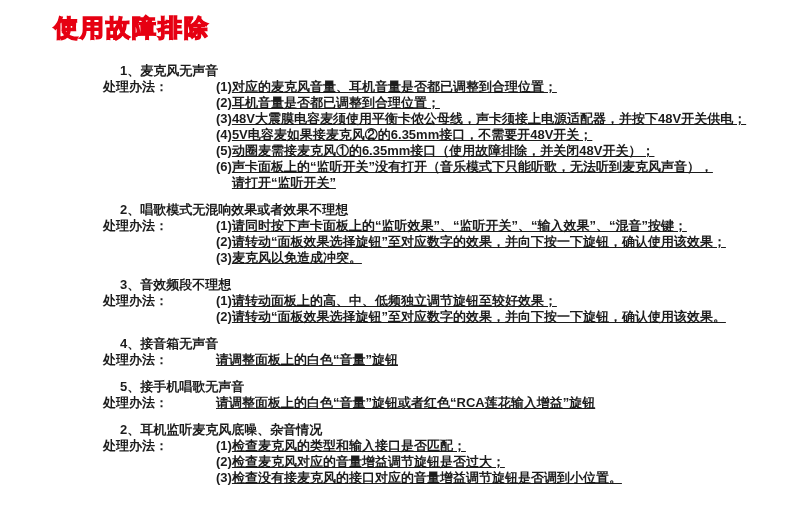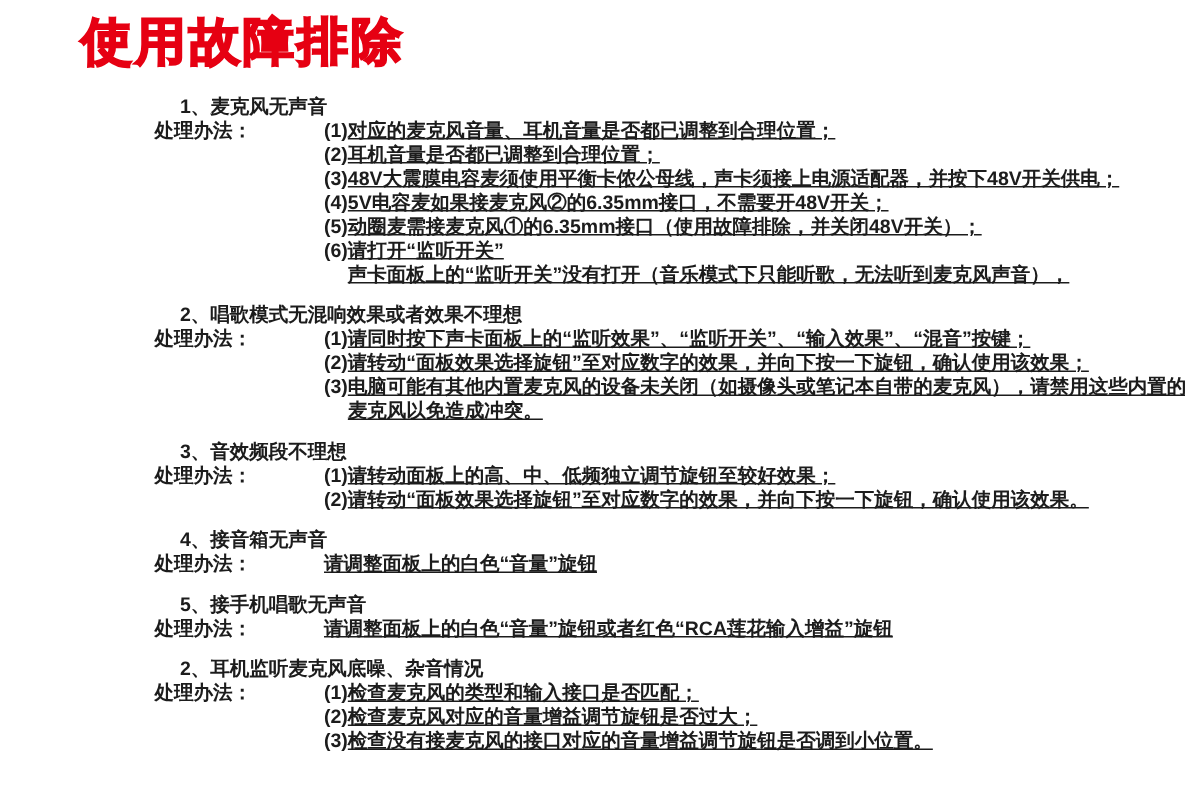--- a/index.html
+++ b/index.html
@@ -10,21 +10,21 @@
     background: var(--bg);
     font-family: "Liberation Sans", sans-serif;
     color: var(--text-color);
     overflow: hidden;
     position: relative;
   }
   .page-title {
     position: absolute;
     left: 54px; top: 6px;
     margin: 0;
-    font-size: 34px;
+    font-size: 24px;
     line-height: 44px;
     font-weight: 900;
     letter-spacing: 2px;
     color: var(--title-color);
     -webkit-text-stroke: 1.4px var(--title-color);
     text-shadow: 0 0 0.5px var(--title-color);
     white-space: nowrap;
   }
   .content {
     position: absolute;
@@ -87,22 +87,22 @@
           </div>
           <div class="step">
             <span class="step-num">(5)</span>
             <div class="step-body">
               <div class="step-line">动圈麦需接麦克风①的6.35mm接口（使用故障排除，并关闭48V开关）；</div>
             </div>
           </div>
           <div class="step">
             <span class="step-num">(6)</span>
             <div class="step-body">
+              <div class="step-line">声卡面板上的“监听开关”没有打开（音乐模式下只能听歌，无法听到麦克风声音），</div>
               <div class="step-line">请打开“监听开关”</div>
-              <div class="step-line">声卡面板上的“监听开关”没有打开（音乐模式下只能听歌，无法听到麦克风声音），</div>
             </div>
           </div>
         </div>
       </div>
     </section>
     <section class="section">
       <div class="section-heading">2、唱歌模式无混响效果或者效果不理想</div>
       <div class="method-row">
         <span class="method-label">处理办法：</span>
         <div class="steps">
@@ -114,21 +114,20 @@
           </div>
           <div class="step">
             <span class="step-num">(2)</span>
             <div class="step-body">
               <div class="step-line">请转动“面板效果选择旋钮”至对应数字的效果，并向下按一下旋钮，确认使用该效果；</div>
             </div>
           </div>
           <div class="step">
             <span class="step-num">(3)</span>
             <div class="step-body">
-              <div class="step-line">电脑可能有其他内置麦克风的设备未关闭（如摄像头或笔记本自带的麦克风），请禁用这些内置的</div>
               <div class="step-line">麦克风以免造成冲突。</div>
             </div>
           </div>
         </div>
       </div>
     </section>
     <section class="section">
       <div class="section-heading">3、音效频段不理想</div>
       <div class="method-row">
         <span class="method-label">处理办法：</span>

